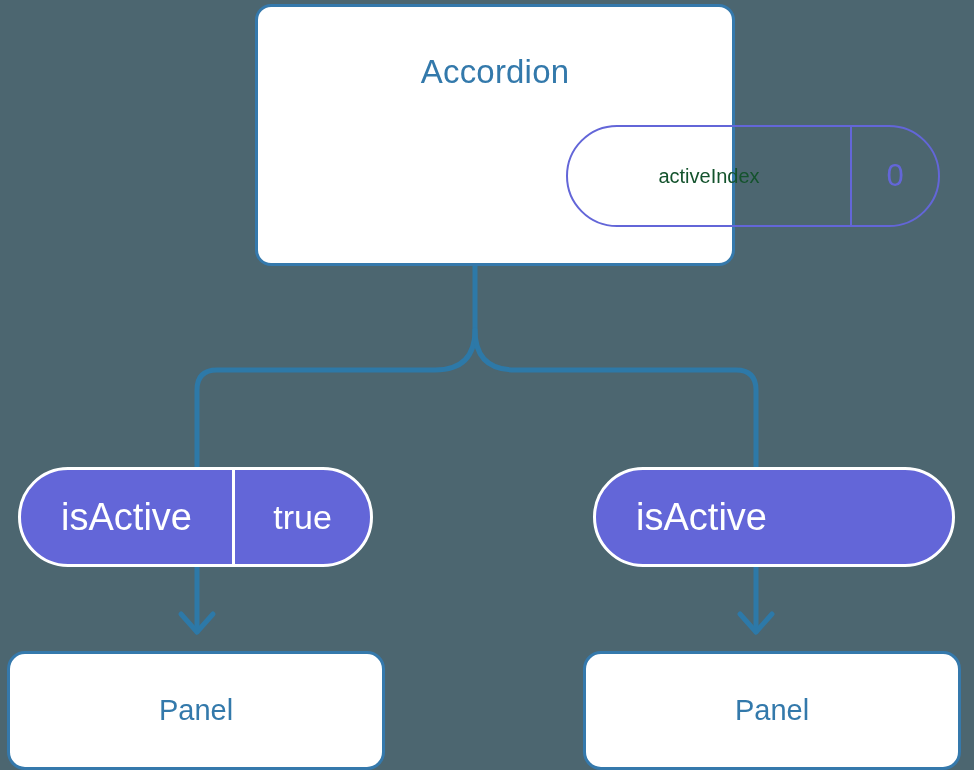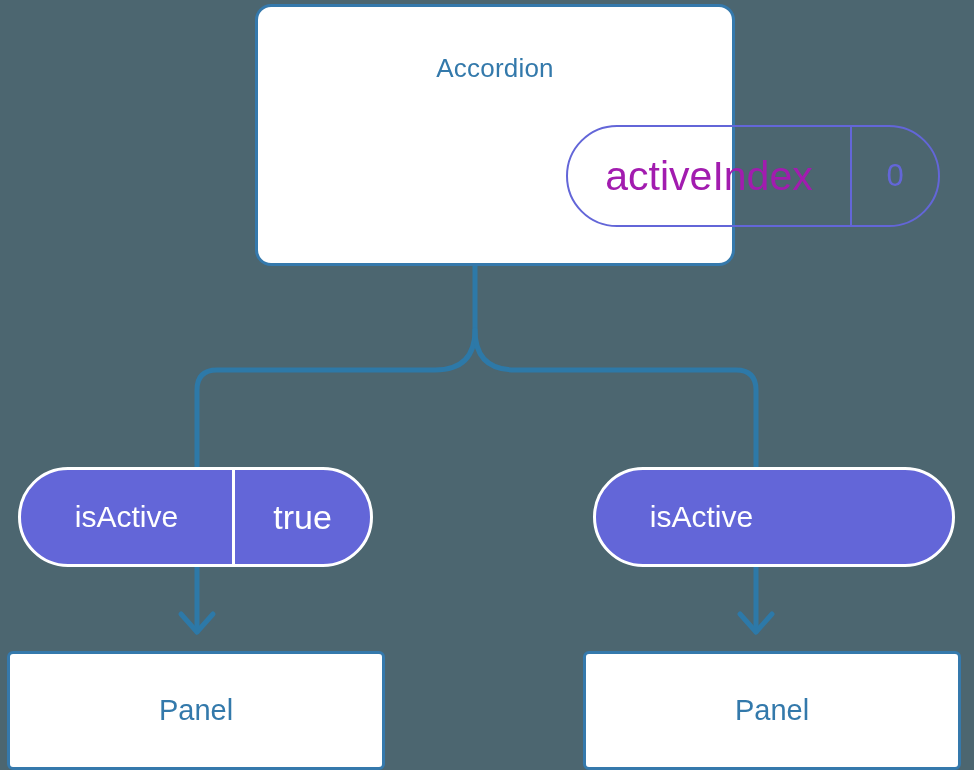--- a/index.html
+++ b/index.html
@@ -27,40 +27,40 @@
     width: 974px;
     height: 770px;
     pointer-events: none;
   }
 
   
   .card {
     position: absolute;
     background: #ffffff;
     border: 3px solid #3579ac;
-    border-radius: 6px;
+    border-radius: 18px;
     box-sizing: border-box;
   }
 
   
   .card-root {
     left: 255px;
     top: 4px;
     width: 480px;
     height: 262px;
     border-radius: 16px;
   }
   .card-title {
     position: absolute;
     left: 0;
     right: 0;
     top: 46px;
     text-align: center;
     color: #3379ab;
-    font-size: 26px;
+    font-size: 33px;
     letter-spacing: 0.2px;
   }
 
   
   .card-panel {
     width: 378px;
     height: 119px;
   }
   .card-panel.left  { left: 7px;   top: 651px; }
   .card-panel.right { left: 583px; top: 651px; }
@@ -95,42 +95,42 @@
   .pill-outline {
     left: 308px;
     top: 118px;
     width: 374px;
     height: 102px;
     border: 2px solid #6366d8;
     background: transparent;
   }
   .pill-outline .pill-key {
     width: 282px;
-    color: #a21caf;
-    font-size: 41px;
+    color: #14532d;
+    font-size: 20px;
   }
   .pill-outline .pill-val {
     flex: 1;
     border-left: 2px solid #6366d8;
     color: #6366d8;
     font-size: 31px;
   }
 
   
   .pill-filled {
     top: 467px;
     height: 100px;
     background: #6366d8;
     border: 3px solid #ffffff;
   }
   .pill-filled.left  { left: 18px;  width: 355px; }
   .pill-filled.right { left: 593px; width: 362px; }
   .pill-filled .pill-key {
     color: #ffffff;
-    font-size: 30px;
+    font-size: 38px;
   }
   .pill-filled.left  .pill-key { width: 211px; }
   .pill-filled.right .pill-key { width: 211px; }
   .pill-filled .pill-val {
     flex: 1;
     border-left: 3px solid #ffffff;
     color: #ffffff;
     font-size: 34px;
   }
 </style>

